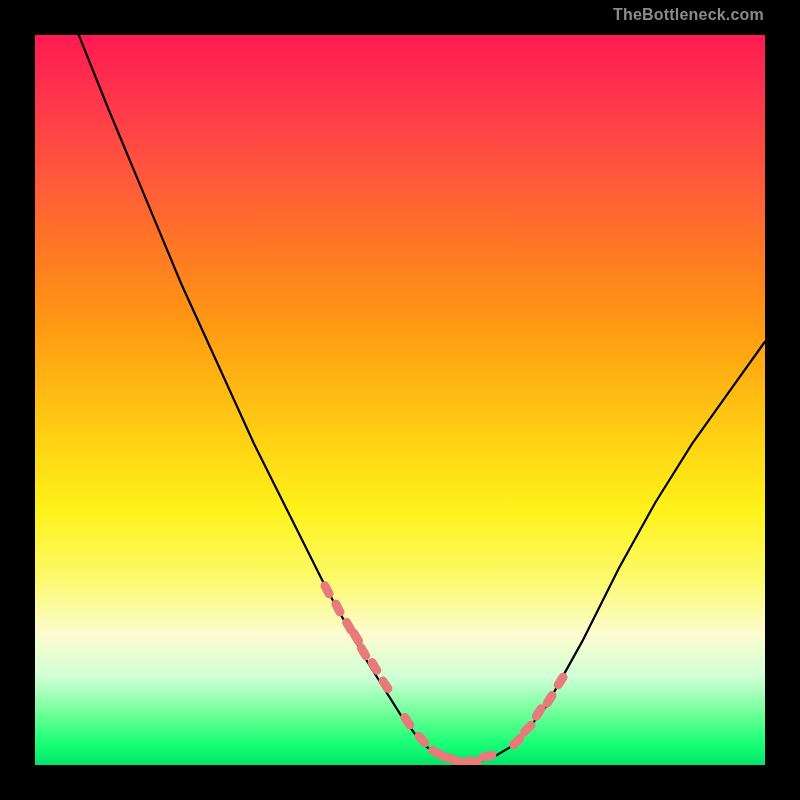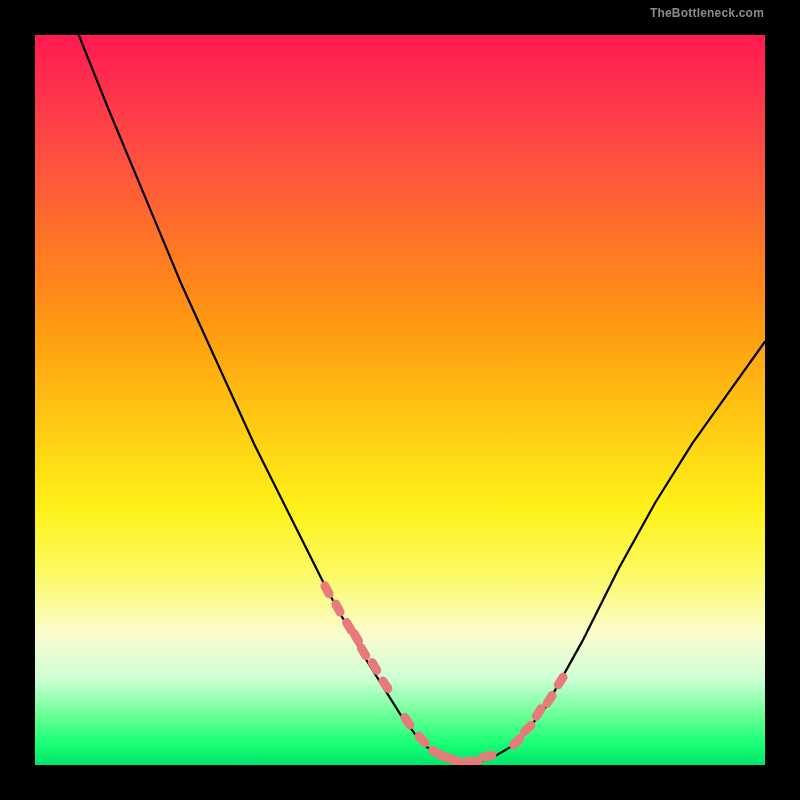--- a/index.html
+++ b/index.html
@@ -42,21 +42,21 @@
     top: 0;
     width: 730px;
     height: 730px;
     display: block;
   }
   .watermark {
     position: absolute;
     right: 36px;
     top: 6px;
     font-family: Arial, Helvetica, sans-serif;
-    font-size: 12px;
+    font-size: 16px;
     font-weight: 600;
     color: #8b8a87;
     letter-spacing: 0.2px;
     user-select: none;
   }
 </style>
 </head>
 <body>
 
 <div class="chart-wrap">

